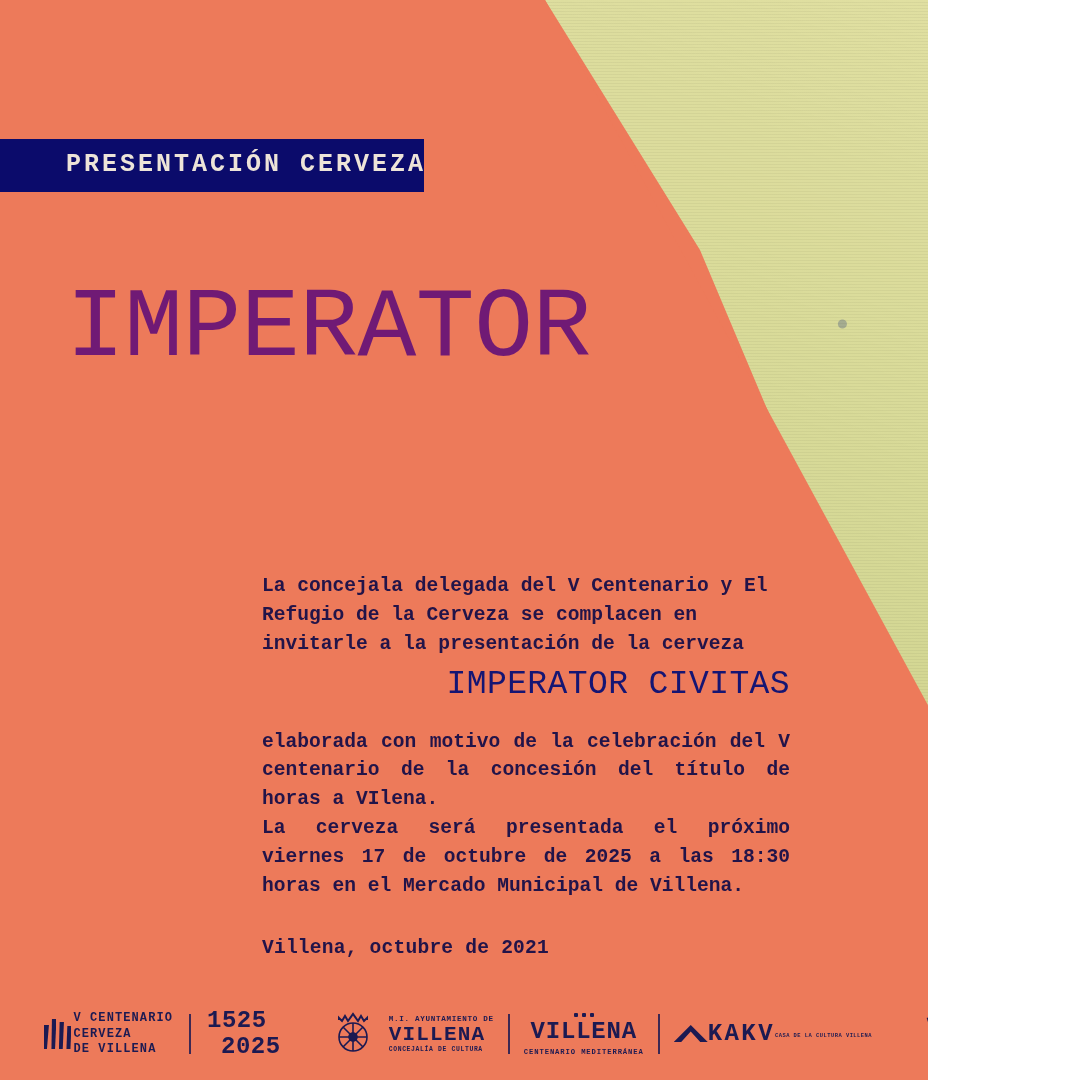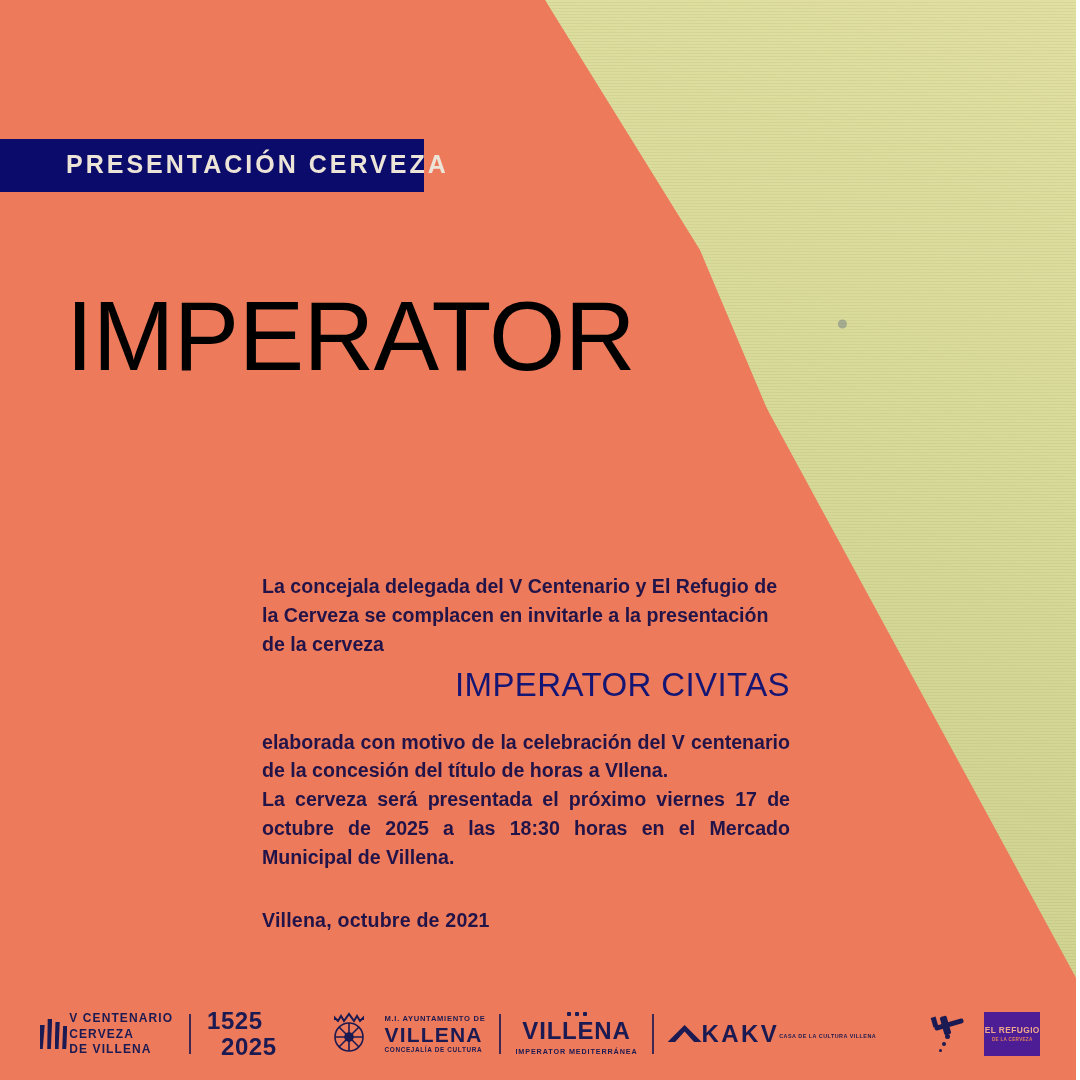--- a/index.html
+++ b/index.html
@@ -1,22 +1,23 @@
 <!DOCTYPE html>
 <html><head>
 <meta charset="utf-8">
 <style>
   html,body{margin:0;padding:0;background:#ffffff;}
   body{font-family:"Liberation Sans",sans-serif;}
 
   .poster{
     position:relative;
-    width:1076px;height:1080px;
+    width:928px;height:1080px;
     overflow:hidden;
     background:#ED7A5A;
+    font-family:Liberation Mono, monospace;
   }
 
   
   .photo-layer{
     position:absolute;
     top:0;left:0;width:1080px;height:1080px;
     overflow:hidden;
     -webkit-clip-path:polygon(545px 0, 1080px 0, 1080px 985px, 915px 760px, 700px 250px);
     clip-path:polygon(545px 0, 1080px 0, 1080px 985px, 915px 760px, 700px 250px);
   }
@@ -120,22 +121,22 @@
     display:block;
     color:#EDE4D8;
     font-size:25px;
     font-weight:700;
     letter-spacing:3.0px;
     line-height:1;
     white-space:nowrap;
   }
 
   .title{
-    position:absolute;left:66px;top:288px;width:620px;
-    color:#000000;
+    position:absolute;left:66px;top:281px;width:620px;
+    color:#701a75;
     font-size:98px;
     font-weight:400;
     line-height:.98;
     letter-spacing:-0.5px;
   }
   .title .l1{display:block;text-align:left;}
   .title .l2{display:block;text-align:right;padding-right:18px;}
 
   .body{
     position:absolute;left:262px;top:572px;width:528px;
@@ -334,21 +335,21 @@
 
       <div class="divider"></div>
 
       <div class="logo lg-fort">
         <div class="fort-dots">
             <i></i>
             <i></i>
             <i></i>
           </div>
         <div class="fort-name">VILLENA</div>
-        <div class="fort-sub">IMPERATOR MEDITERRÁNEA</div>
+        <div class="fort-sub">CENTENARIO MEDITERRÁNEA</div>
       </div>
 
       <div class="divider"></div>
 
       <div class="logo lg-kakv">
         <div class="kakv-roof"></div>
         <div class="kakv-name">KAKV</div>
         <div class="kakv-sub">CASA DE LA CULTURA VILLENA</div>
       </div>
 

